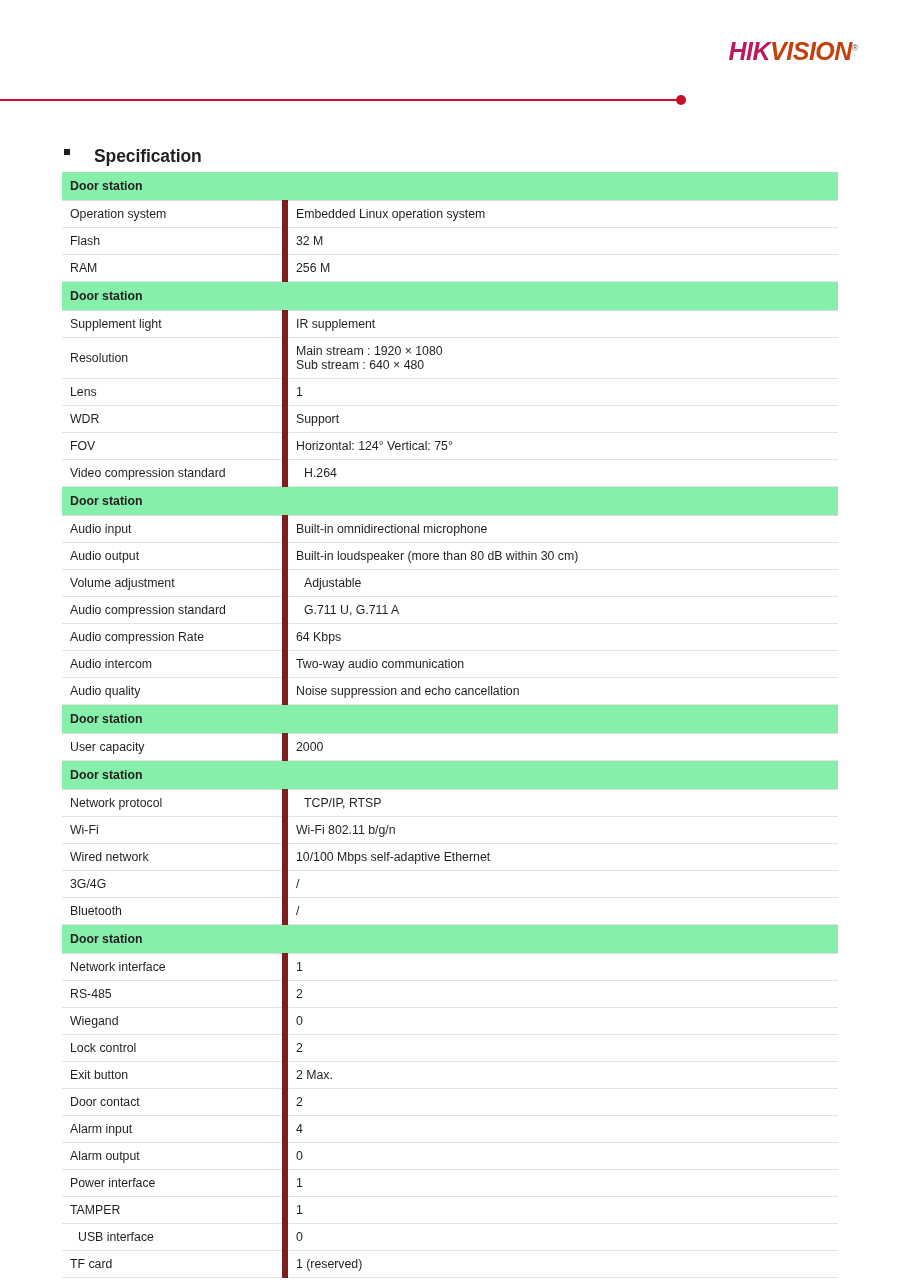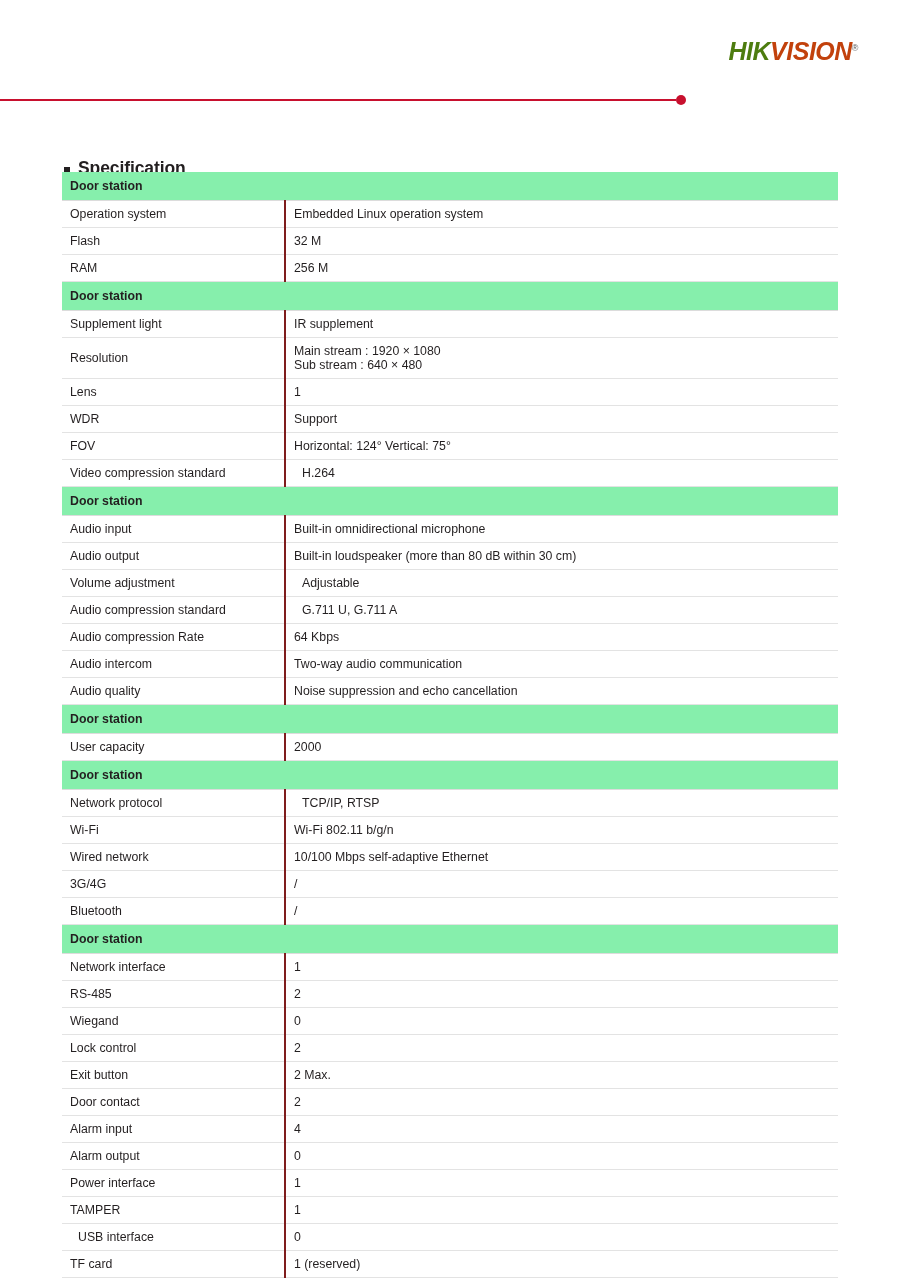--- a/index.html
+++ b/index.html
@@ -27,21 +27,21 @@
     right: 42px;
     top: 39px;
     font-size: 25px;
     font-weight: bold;
     font-style: italic;
     letter-spacing: -0.5px;
     line-height: 1;
     white-space: nowrap;
     font-family: "Liberation Sans", sans-serif;
   }
-  .brand-hik { color: #4d7c0f; }
+  .brand-hik { color: #be185d; }
   .brand-vision { color: #c2410c; }
   .brand-reg {
     color: #58595b;
     font-size: 9px;
     font-style: normal;
     font-weight: normal;
     vertical-align: super;
   }
   .header-rule {
     position: absolute;
@@ -58,24 +58,24 @@
     width: 10px;
     height: 10px;
     border-radius: 50%;
     background: #c8102e;
   }
 
   
   .section-title-wrap {
     position: absolute;
     left: 64px;
-    top: 160px;
+    top: 148px;
     display: flex;
-    align-items: center;
-    gap: 8px;
+    align-items: flex-start;
+    gap: 24px;
   }
   .title-bullet {
     width: 6px;
     height: 6px;
     background: #231f20;
     display: inline-block;
     position: relative;
     top: 1px;
   }
   .section-title {
@@ -98,21 +98,21 @@
   }
   .spec-table tr { }
   .spec-table td {
     border-bottom: 1px solid #e3e3e3;
     padding: 0;
     vertical-align: middle;
   }
   .spec-table td.cell-label {
     width: 223px;
     padding: 6px 0 6px 8px;
-    border-right: 2px solid #7f1d1d;
+    border-right: 6px solid #7f1d1d;
   }
   .spec-table td.cell-value {
     padding: 6px 0 6px 8px;
   }
   .spec-table tr.section-row td {
     background: #86efac;
     font-weight: bold;
     padding: 7px 0 7px 8px;
     border-right: none;
     border-bottom: 1px solid #dcdcdc;

